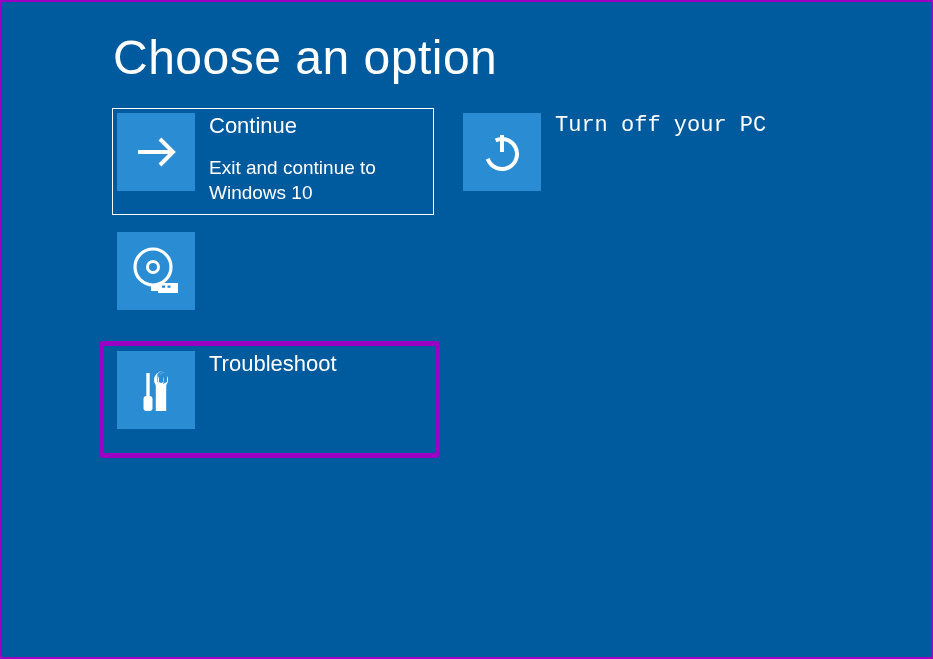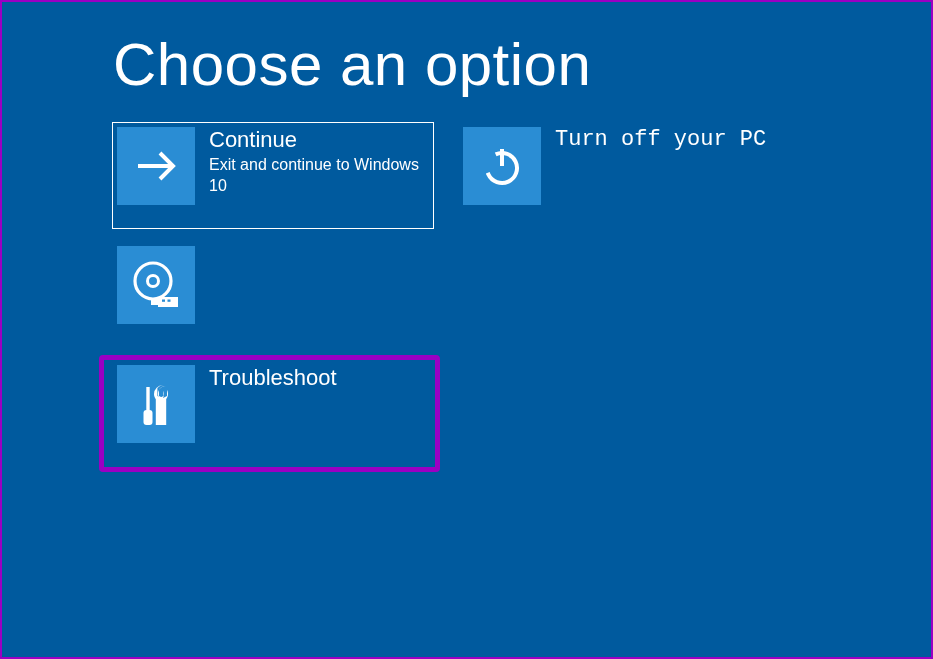--- a/index.html
+++ b/index.html
@@ -14,21 +14,21 @@
       background: #005a9e;
       font-family: "Segoe UI Light", "Segoe UI", Arial, sans-serif;
       color: #ffffff;
       overflow: hidden;
       position: relative;
     }
     .screen {
       padding: 28px 0 0 111px;
     }
     .title {
-      font-size: 60px;
+      font-size: 48px;
       font-weight: 300;
       letter-spacing: 0.5px;
       margin-bottom: 24px;
     }
     .options-grid {
       display: flex;
       flex-direction: row;
       gap: 26px;
     }
     .col {
@@ -69,29 +69,30 @@
       background: #2a8dd4;
       display: flex;
       align-items: center;
       justify-content: center;
       flex-shrink: 0;
     }
     .tile-text {
       padding: 0 10px 0 14px;
       display: flex;
       flex-direction: column;
+      gap: 15px;
     }
     .tile-label {
       font-size: 22px;
       font-weight: 300;
       line-height: 1.2;
       margin-bottom: 2px;
     }
     .tile-desc {
-      font-size: 16px;
+      font-size: 19px;
       font-weight: 400;
       color: #ffffff;
       line-height: 1.3;
       white-space: pre-line;
     }
     .tile.short {
       width: auto;
       min-width: 160px;
     }
     .tile.short .tile-text {

